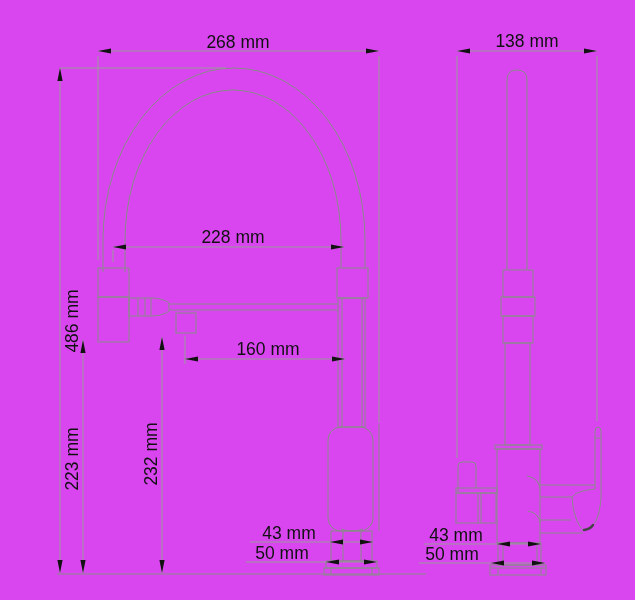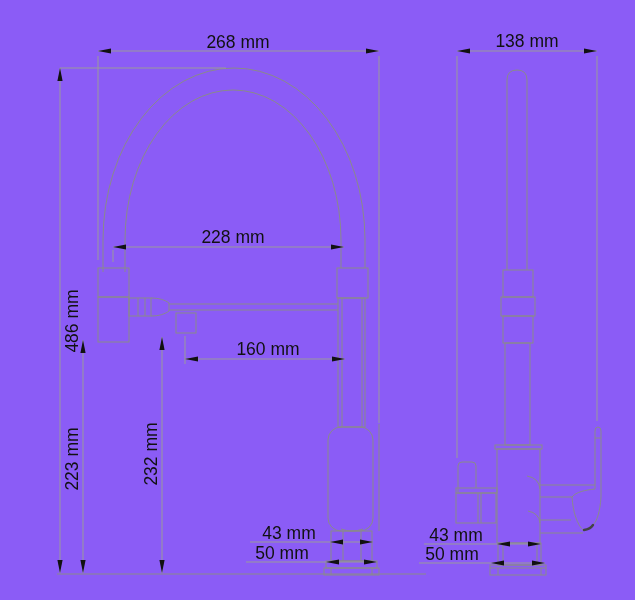--- a/index.html
+++ b/index.html
@@ -1,16 +1,16 @@
 <!DOCTYPE html>
 <html><head>
 <meta charset="utf-8">
 <style>
   html,body{margin:0;padding:0;background:#ffffff;}
-  .stage{position:relative;width:635px;height:600px;background:#8b5cf6;overflow:hidden;
+  .stage{position:relative;width:635px;height:600px;background:#d946ef;overflow:hidden;
          font-family:"Liberation Sans", sans-serif;}
   svg{display:block;}
   .obj{stroke:#8a8a8a;stroke-width:1;fill:none;}
   .obj-thick{stroke:#444444;stroke-width:2.4;fill:none;stroke-linecap:round;}
   .dim{stroke:#9a9a9a;stroke-width:1;fill:none;}
   .arr{fill:#111111;stroke:none;}
   .lbl{fill:#111111;font-family:"Liberation Sans", sans-serif;font-size:17.5px;}
 </style>
 </head>
 <body>

